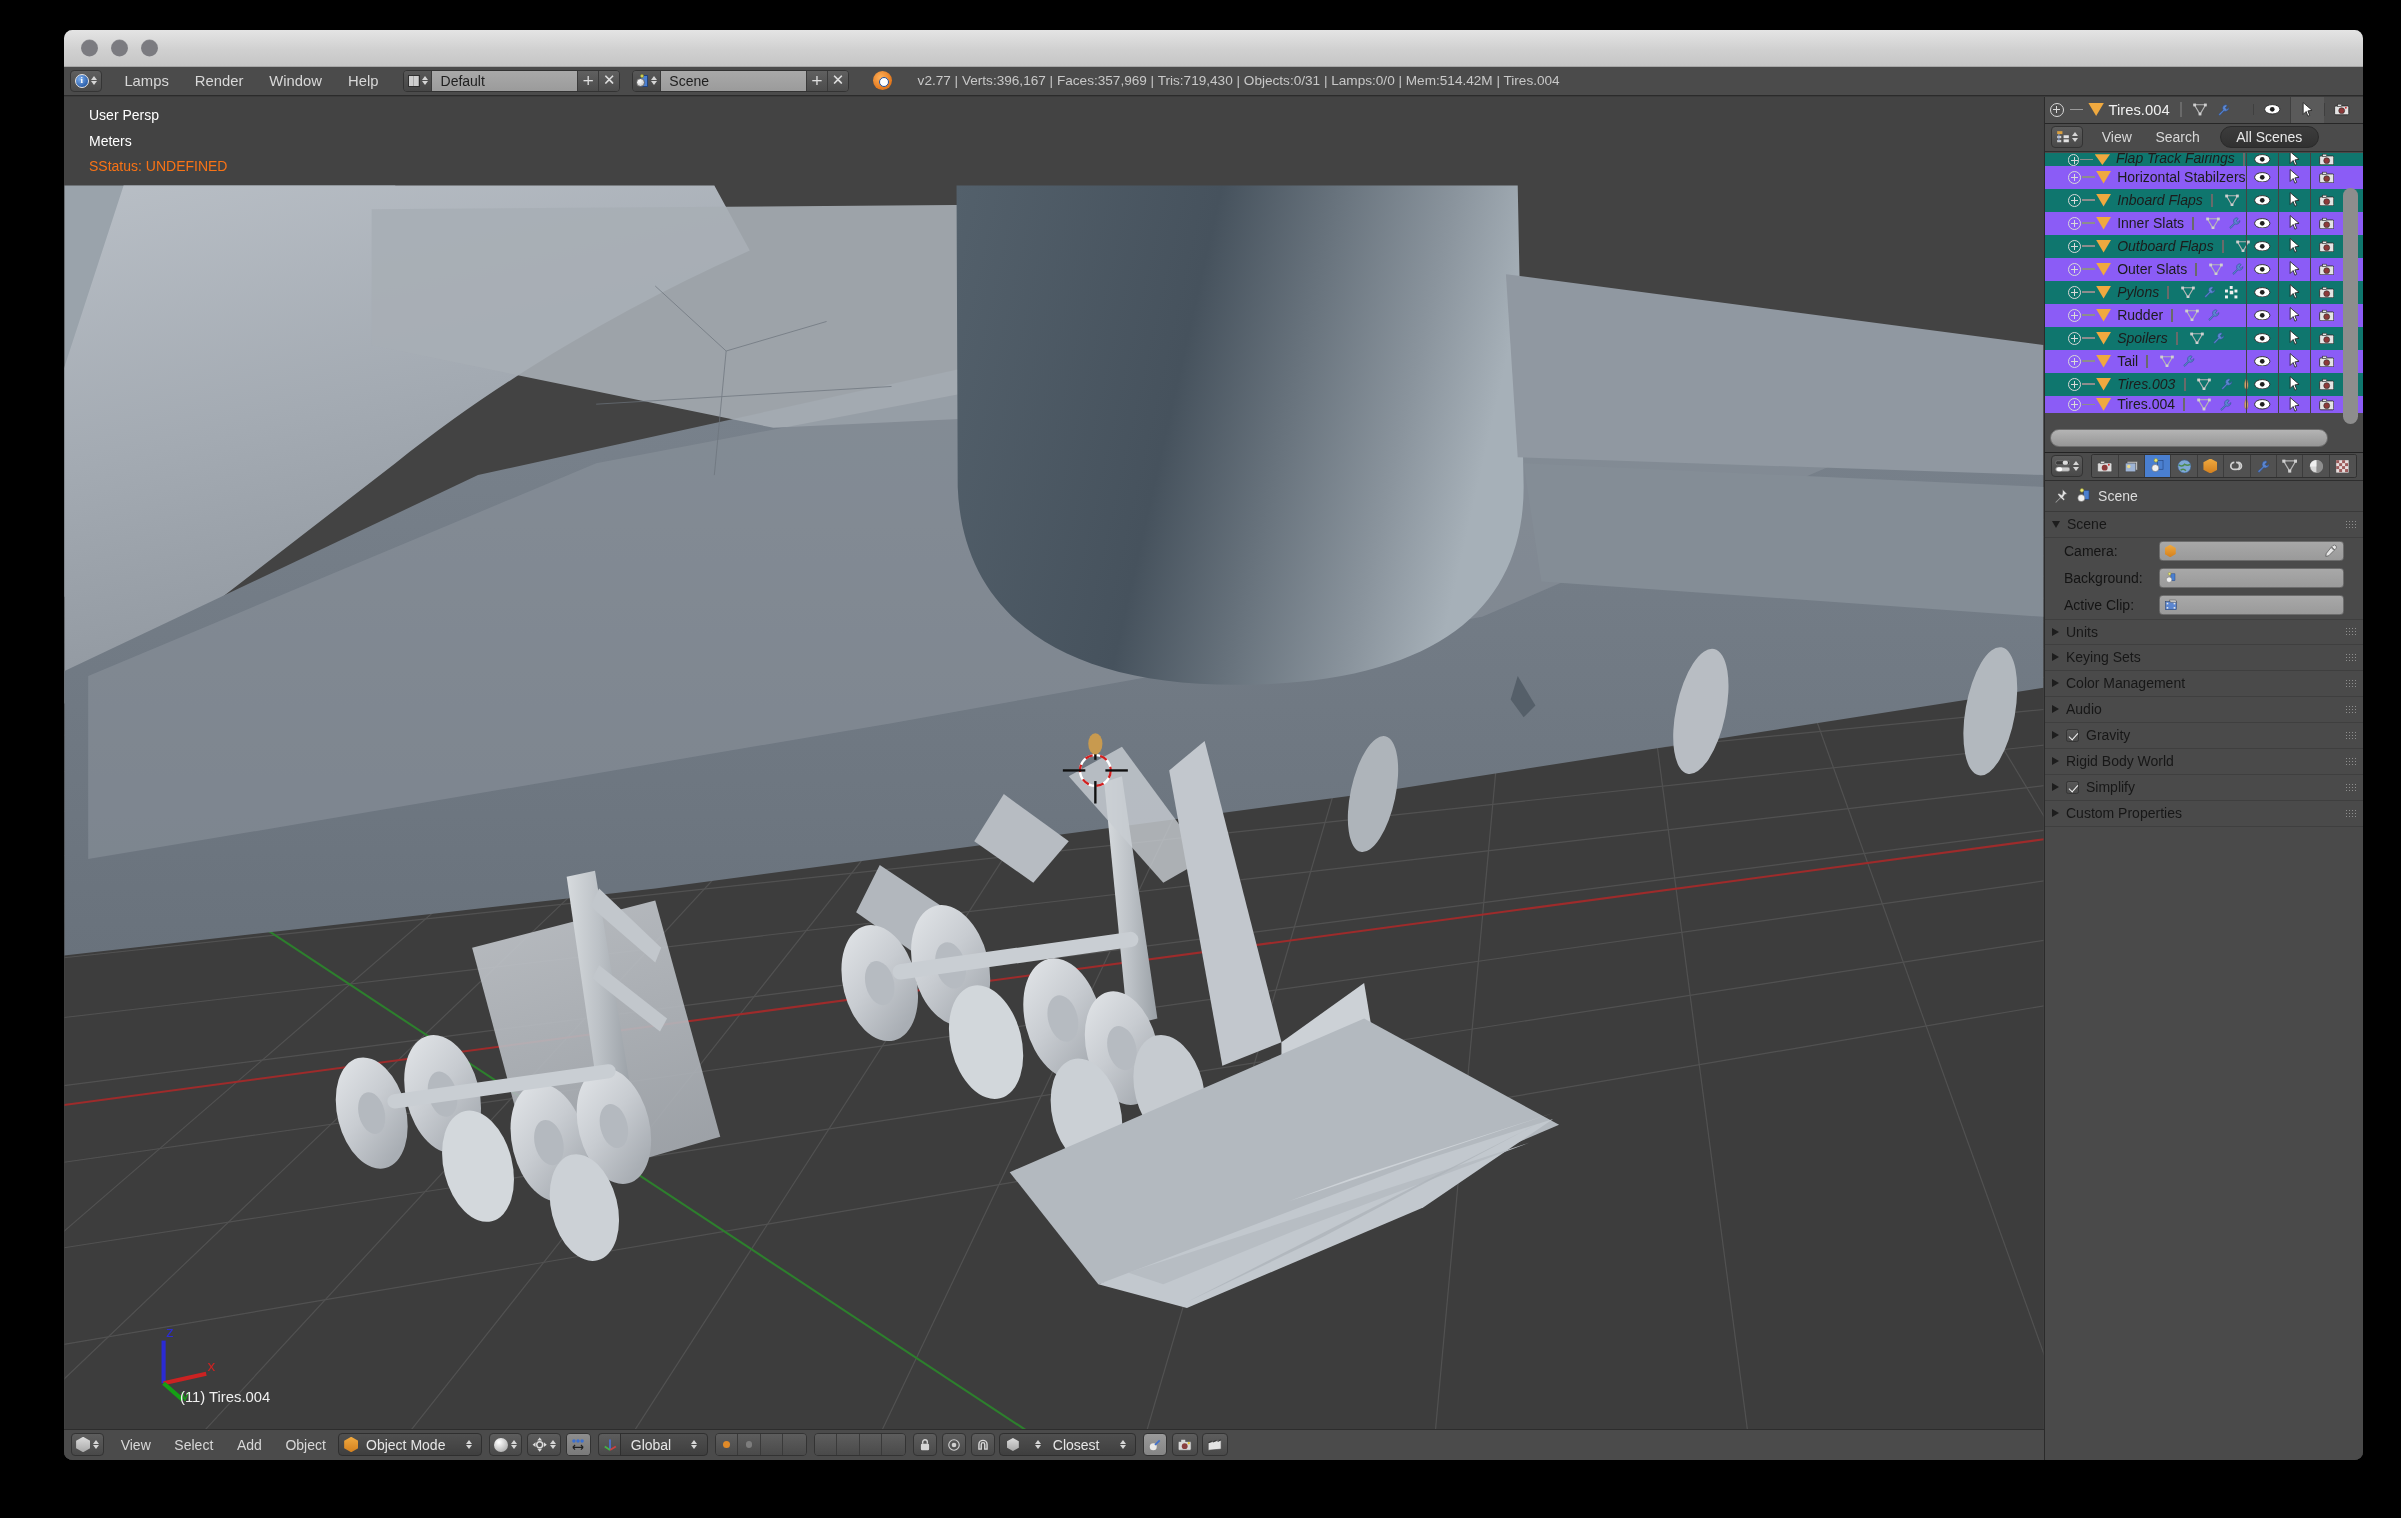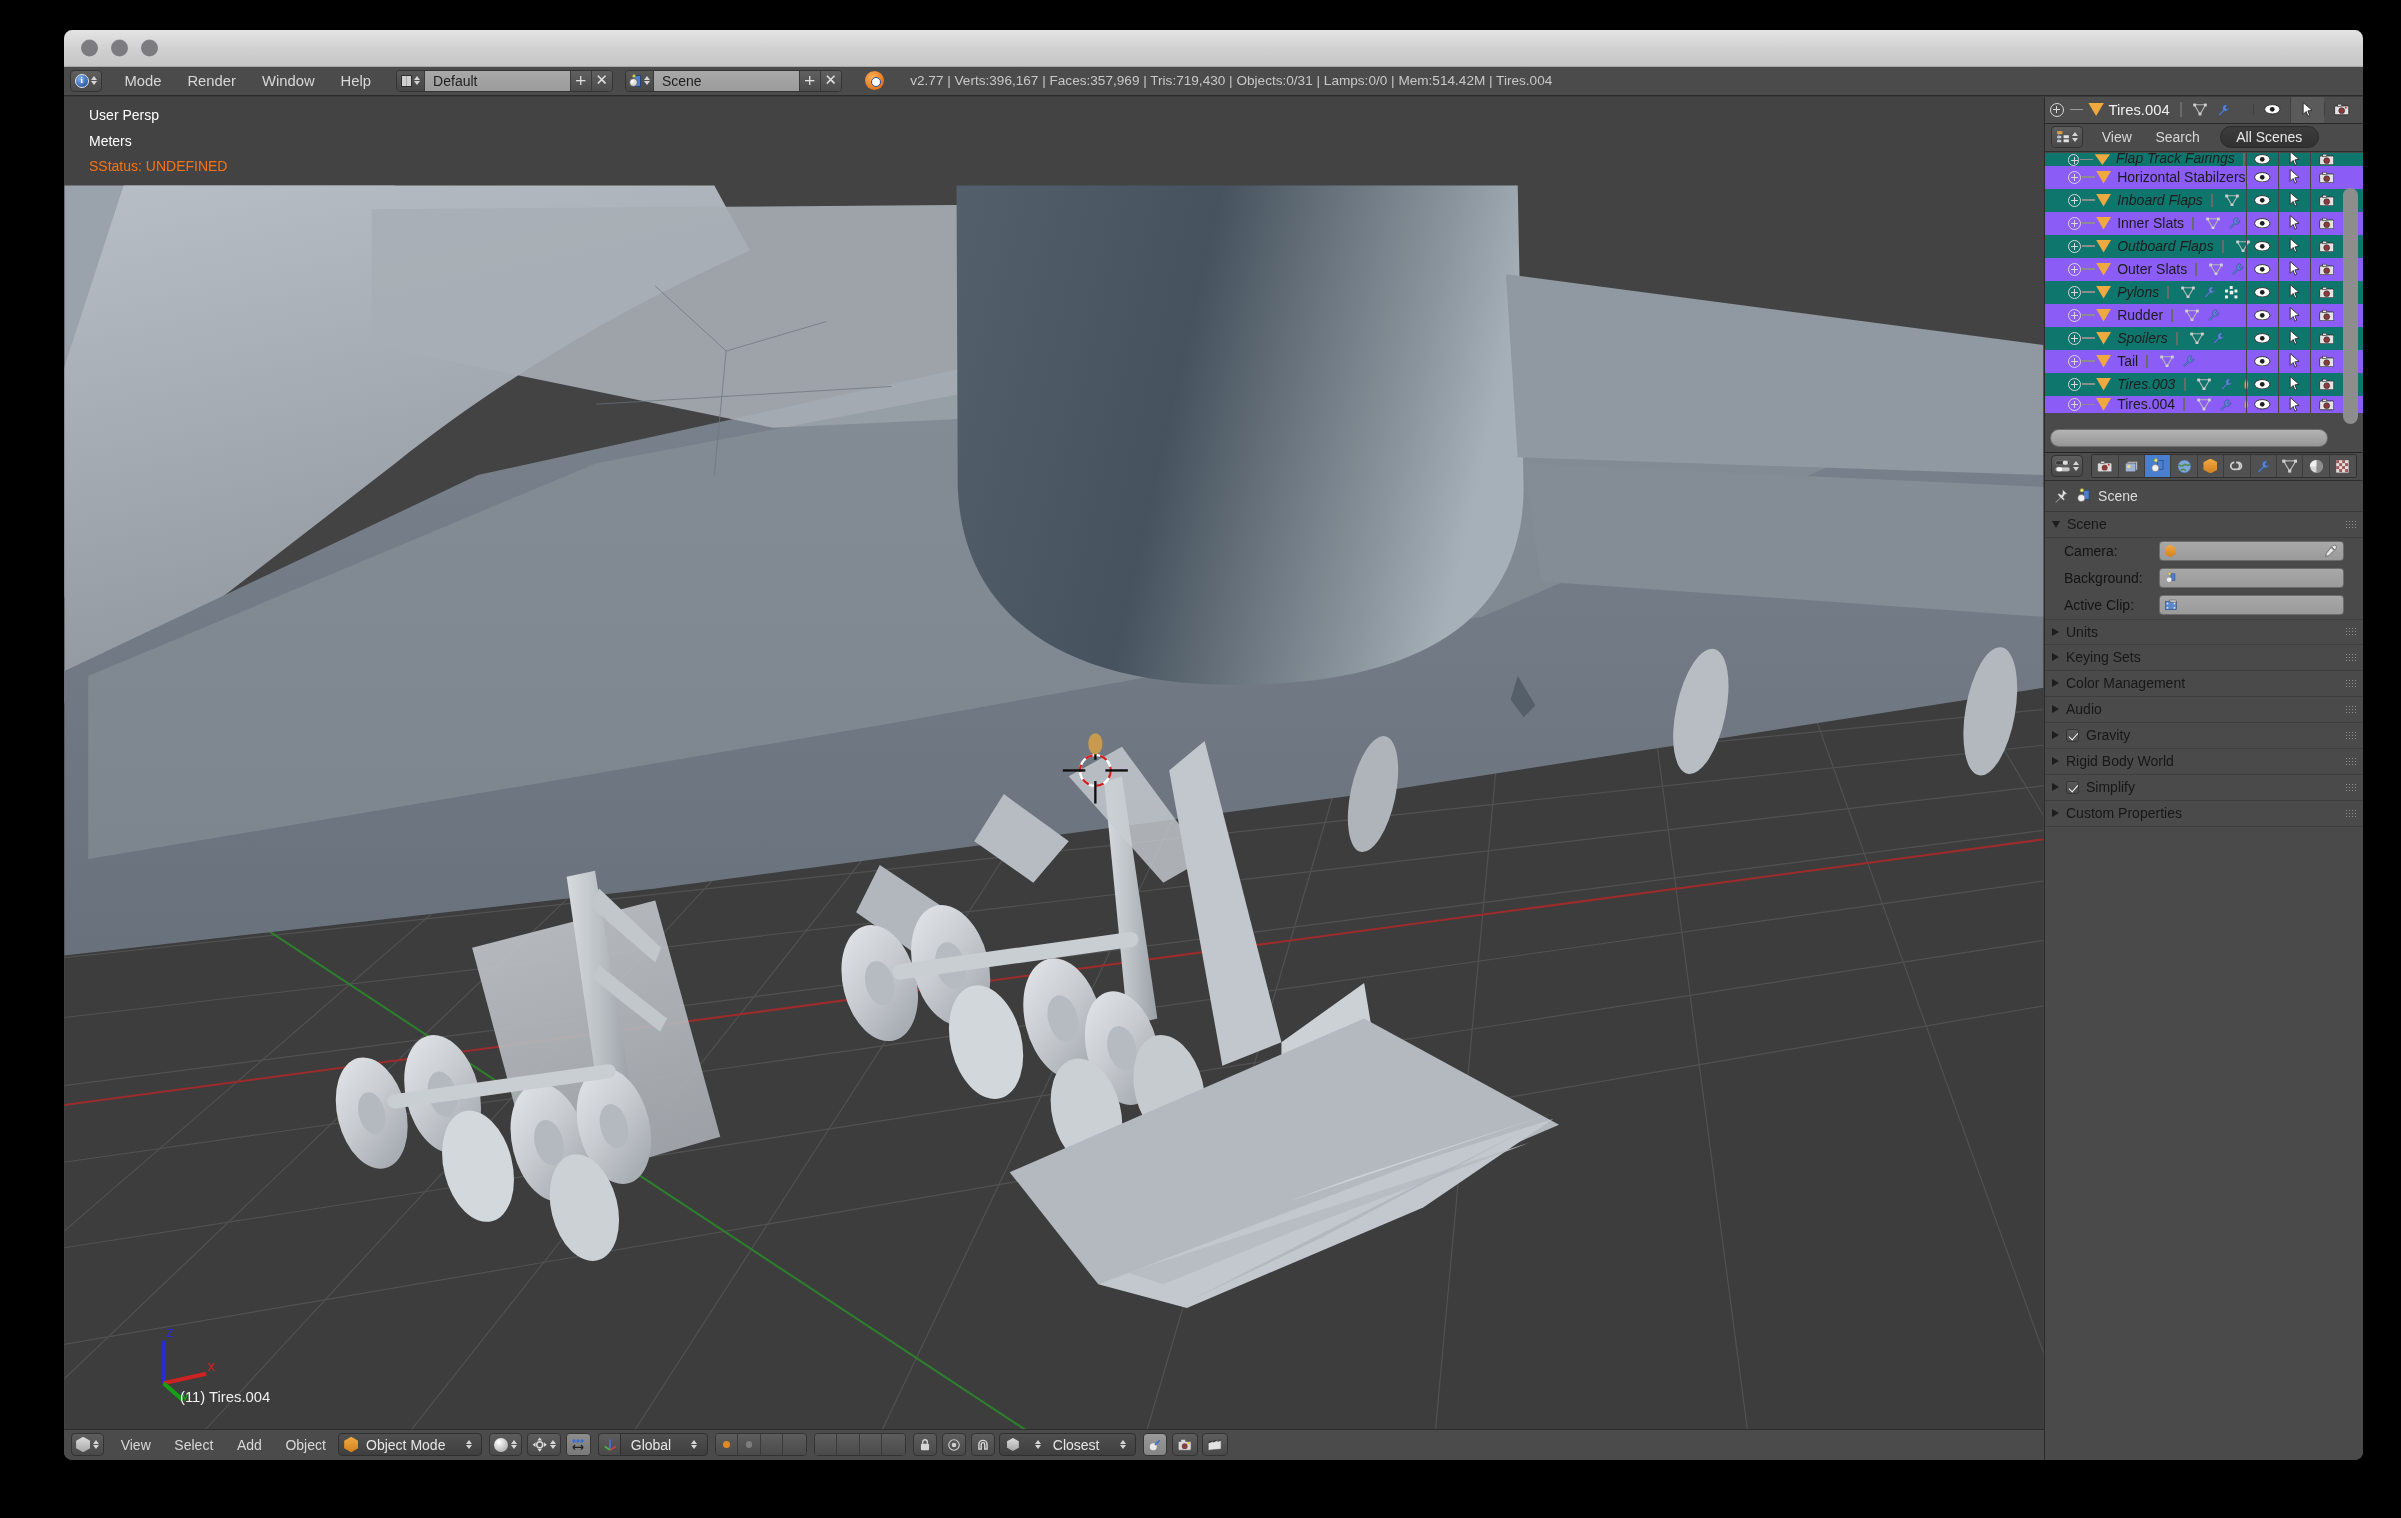--- a/index.html
+++ b/index.html
@@ -423,21 +423,21 @@
   <div class="blender">
 
     <div class="top-header">
       <div class="hdr-icon-btn">
         <div class="blue-circle">i</div>
         <div class="spin">
               <i class="up"></i>
               <i class="dn"></i>
             </div>
       </div>
-      <div class="menu-item">Mode</div>
+      <div class="menu-item">Lamps</div>
       <div class="menu-item">Render</div>
       <div class="menu-item">Window</div>
       <div class="menu-item">Help</div>
       <div class="hdr-sep"></div>
 
       <div class="combo">
         <div class="c-icon">
           <div class="ico-layout"></div>
           <div class="spin">
                 <i class="up"></i>

